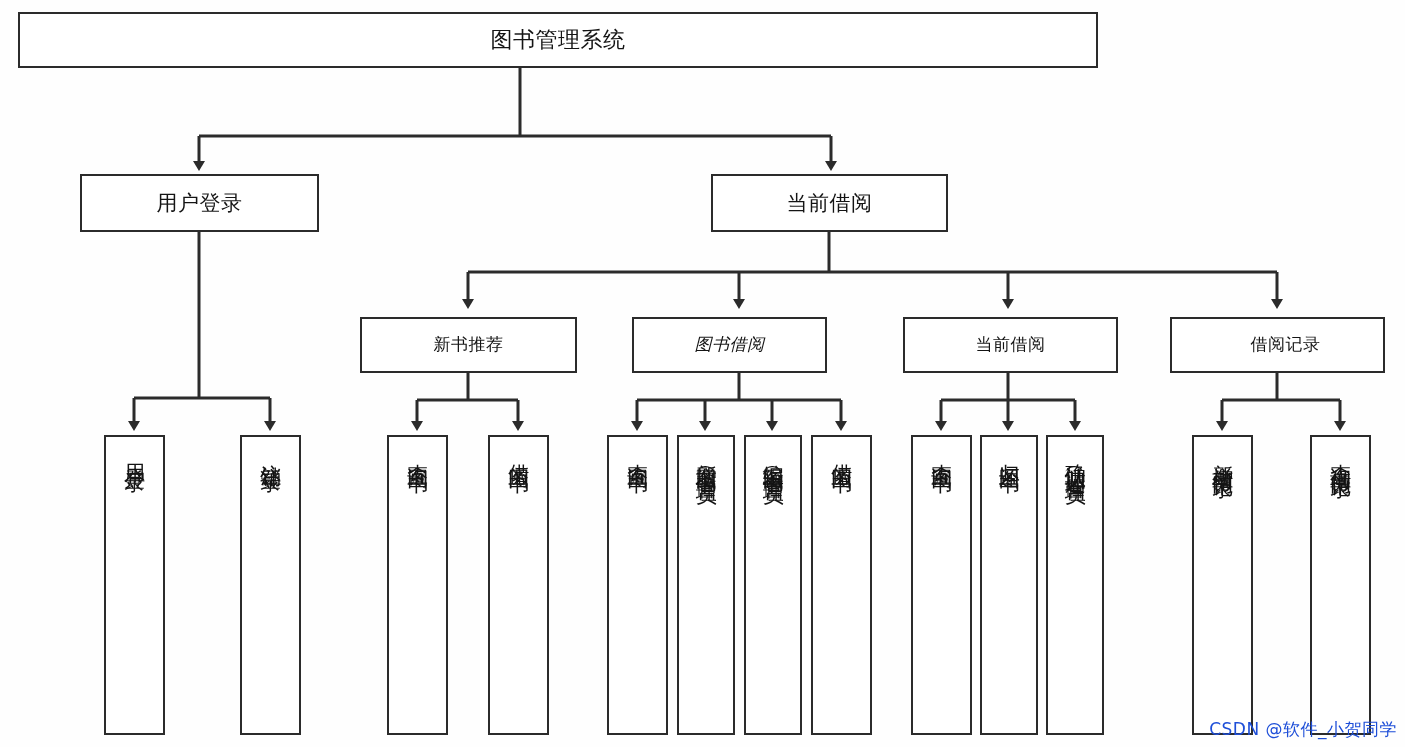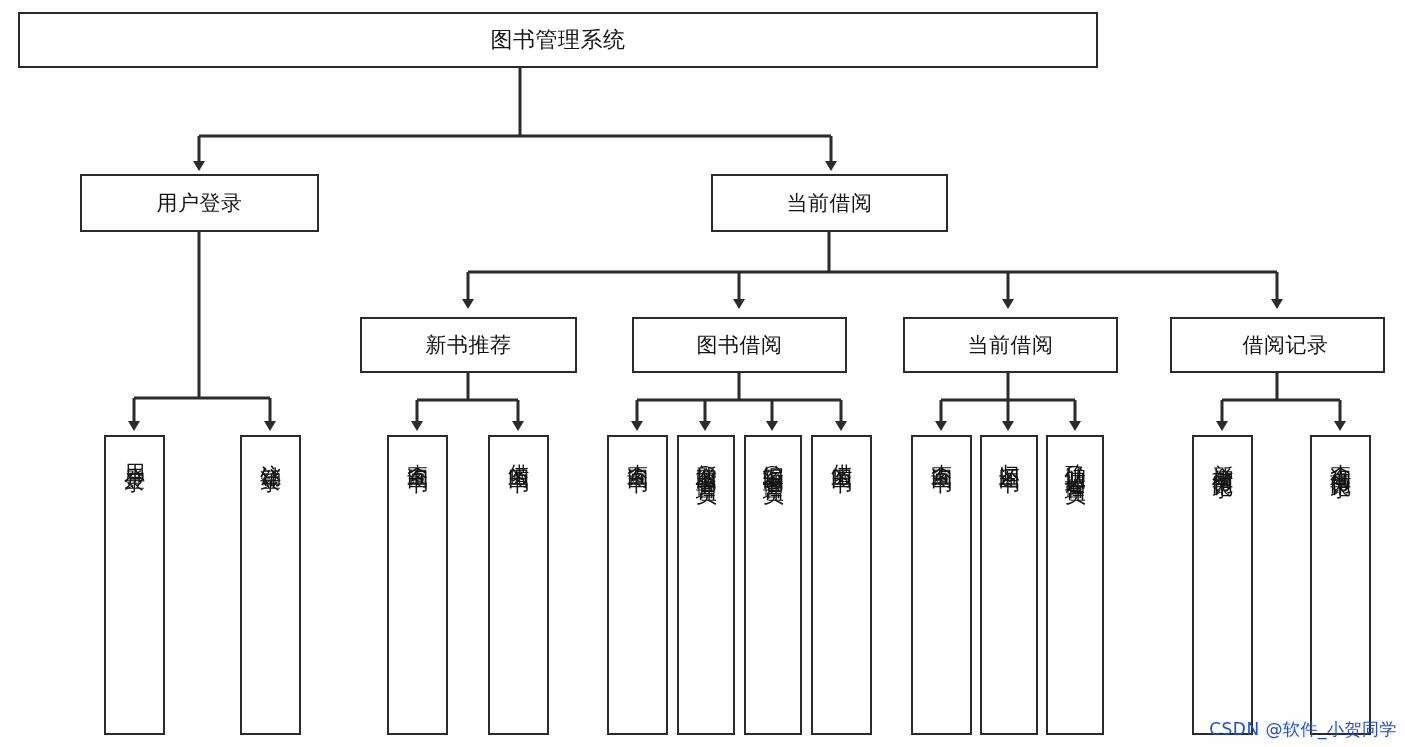--- a/index.html
+++ b/index.html
@@ -38,21 +38,21 @@
   }
   .node .label {
     font-size: 21px;
     line-height: 1.15;
     letter-spacing: 0.5px;
     white-space: nowrap;
     color: #141414;
   }
   .node.root .label { font-size: 22px; }
   .node.lvl2 .label { font-size: 21px; }
-  .node.lvl3 .label { font-size: 21px; }
+  .node.lvl3 .label { font-size: 17px; }
   
   .node.leaf {
     align-items: flex-start;
     justify-content: center;
     padding-top: 10px;
   }
   .node.leaf .label {
     writing-mode: vertical-rl;
     text-orientation: upright;
     font-size: 21px;
@@ -135,21 +135,21 @@
   </div>
 
   <div class="node lvl2" style="left:711px; top:174px; width:237px; height:58px;">
     <span class="label">当前借阅</span>
   </div>
 
   <div class="node lvl3" style="left:360px; top:317px; width:217px; height:56px;">
     <span class="label">新书推荐</span>
   </div>
 
-  <div class="node lvl3" style="left:632px; top:317px; width:215px; height:56px;">
+  <div class="node lvl3" style="left:632px; top:317px; width:195px; height:56px;font-style:italic;">
     <span class="label">图书借阅</span>
   </div>
 
   <div class="node lvl3" style="left:903px; top:317px; width:215px; height:56px;">
     <span class="label">当前借阅</span>
   </div>
 
   <div class="node lvl3" style="left:1170px; top:317px; width:215px; height:56px;padding-left:16px;">
     <span class="label">借阅记录</span>
   </div>

